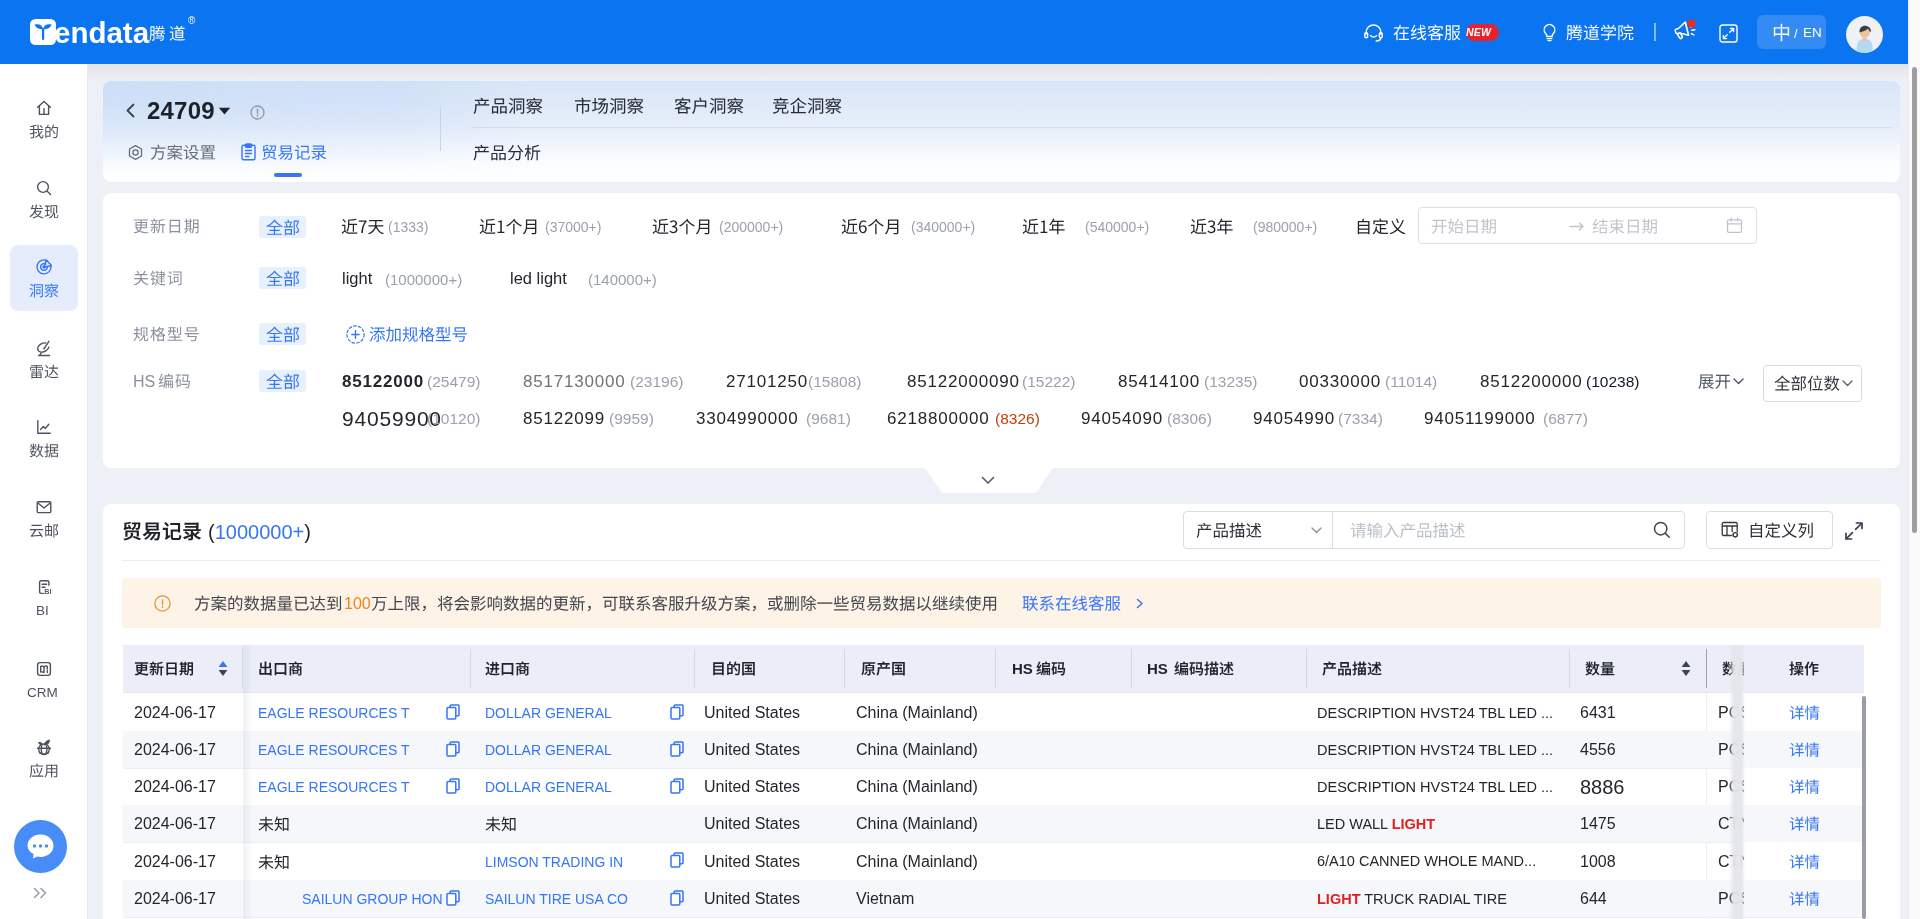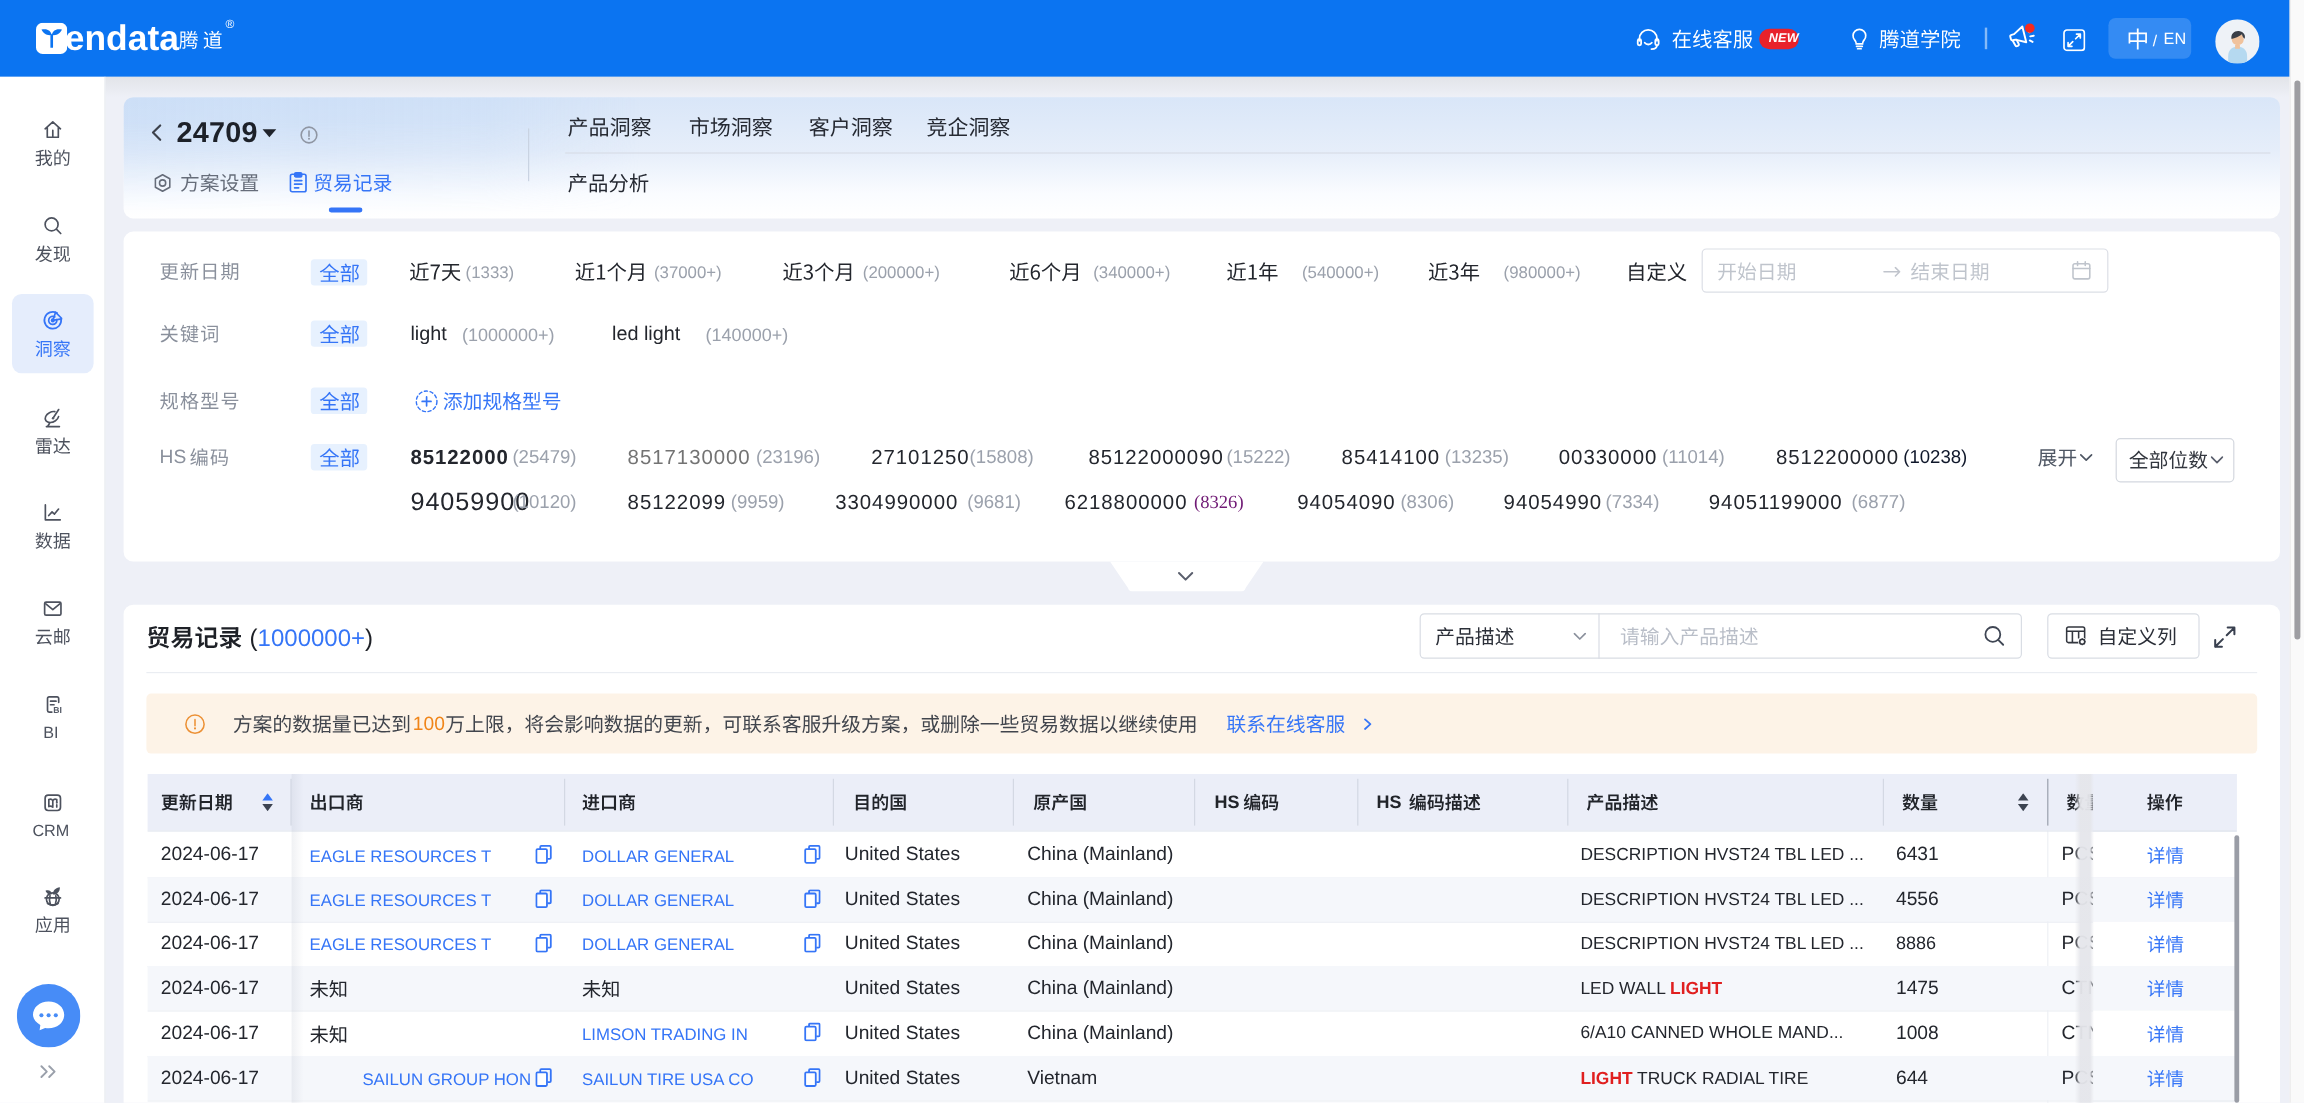--- a/index.html
+++ b/index.html
@@ -29,21 +29,21 @@
 </svg>
 <div class="a" style="left:1393px;top:23.5px;">
     <svg class="z " width="68.0" height="17.0" viewBox="0 -880 4000 1000" fill="#fff" style="display:block">
       <use href="#r5728" x="0"></use>
       <use href="#r7ebf" x="1000"></use>
       <use href="#r5ba2" x="2000"></use>
       <use href="#r670d" x="3000"></use>
     </svg>
   </div>
 <div class="a" style="left:1466px;top:24px;width:33px;height:17px;background:#e8222b;border-radius:8.5px;">
-    <div style="text-align:right;font-size:10.5px;line-height:17px;color:#fff;font-weight:700;font-style:italic;letter-spacing:.2px">NEW</div>
+    <div style="text-align:left;font-size:10.5px;line-height:17px;color:#fff;font-weight:700;font-style:italic;letter-spacing:.2px">NEW</div>
   </div>
 <svg class="a" style="left:1539px;top:22px" width="21" height="21" viewBox="0 0 21 21" fill="none" stroke="#fff" stroke-width="1.4" stroke-linecap="round">
 <path d="M7.9 14.5 c0-1.6-.6-2.4-1.4-3.3 a5.3 5.3 0 1 1 8 0 c-.8.9-1.4 1.7-1.4 3.3 z"></path>
 <path d="M8.1 16.6 h4.8"></path>
     <path d="M9 18.6 h3"></path>
 </svg>
 <div class="a" style="left:1566px;top:23.5px;">
     <svg class="z " width="68.0" height="17.0" viewBox="0 -880 4000 1000" fill="#fff" style="display:block">
       <use href="#r817e" x="0"></use>
       <use href="#r9053" x="1000"></use>
@@ -450,21 +450,21 @@
 <div class="a" style="left:1385px;top:372.2px;font-size:15.5px;line-height:19.5px;color:#9ba1ac;font-weight:400;white-space:nowrap;">(11014)</div>
 <div class="a" style="left:1480px;top:370.5px;font-size:17px;line-height:21px;color:#23262d;font-weight:400;letter-spacing:0.8px;white-space:nowrap;">8512200000</div>
 <div class="a" style="left:1586px;top:372.2px;font-size:15.5px;line-height:19.5px;color:#0f172a;font-weight:400;white-space:nowrap;">(10238)</div>
 <div class="a" style="left:342px;top:407.5px;font-size:21px;line-height:21px;color:#23262d;font-weight:400;letter-spacing:0.8px;white-space:nowrap;">94059900</div>
 <div class="a" style="left:427px;top:409.2px;font-size:15.5px;line-height:19.5px;color:#9ba1ac;font-weight:400;white-space:nowrap;">(10120)</div>
 <div class="a" style="left:523px;top:407.5px;font-size:17px;line-height:21px;color:#23262d;font-weight:400;letter-spacing:0.8px;white-space:nowrap;">85122099</div>
 <div class="a" style="left:609px;top:409.2px;font-size:15.5px;line-height:19.5px;color:#9ba1ac;font-weight:400;white-space:nowrap;">(9959)</div>
 <div class="a" style="left:696px;top:407.5px;font-size:17px;line-height:21px;color:#23262d;font-weight:400;letter-spacing:0.8px;white-space:nowrap;">3304990000</div>
 <div class="a" style="left:806px;top:409.2px;font-size:15.5px;line-height:19.5px;color:#9ba1ac;font-weight:400;white-space:nowrap;">(9681)</div>
 <div class="a" style="left:887px;top:407.5px;font-size:17px;line-height:21px;color:#23262d;font-weight:400;letter-spacing:0.8px;white-space:nowrap;">6218800000</div>
-<div class="a" style="left:995px;top:409.2px;font-size:15.5px;line-height:19.5px;color:#701a75;font-weight:400;white-space:nowrap;font-family:Liberation Serif, serif;">(8326)</div>
+<div class="a" style="left:995px;top:409.2px;font-size:15.5px;line-height:19.5px;color:#c2410c;font-weight:400;white-space:nowrap;">(8326)</div>
 <div class="a" style="left:1081px;top:407.5px;font-size:17px;line-height:21px;color:#23262d;font-weight:400;letter-spacing:0.8px;white-space:nowrap;">94054090</div>
 <div class="a" style="left:1167px;top:409.2px;font-size:15.5px;line-height:19.5px;color:#9ba1ac;font-weight:400;white-space:nowrap;">(8306)</div>
 <div class="a" style="left:1253px;top:407.5px;font-size:17px;line-height:21px;color:#23262d;font-weight:400;letter-spacing:0.8px;white-space:nowrap;">94054990</div>
 <div class="a" style="left:1338px;top:409.2px;font-size:15.5px;line-height:19.5px;color:#9ba1ac;font-weight:400;white-space:nowrap;">(7334)</div>
 <div class="a" style="left:1424px;top:407.5px;font-size:17px;line-height:21px;color:#23262d;font-weight:400;letter-spacing:0.8px;white-space:nowrap;">94051199000</div>
 <div class="a" style="left:1543px;top:409.2px;font-size:15.5px;line-height:19.5px;color:#9ba1ac;font-weight:400;white-space:nowrap;">(6877)</div>
 <div class="a" style="left:1698px;top:372.8px;">
     <svg class="z " width="33.0" height="16.5" viewBox="0 -880 2000 1000" fill="#4e5663" style="display:block">
       <use href="#r5c55" x="0"></use>
       <use href="#r5f00" x="1000"></use>
@@ -762,21 +762,21 @@
     <rect x="1" y="3.6" width="8.8" height="11.4" rx="1" fill="#fff"></rect>
   </svg>
 <div class="a" style="left:485px;top:778.0px;font-size:14px;line-height:18px;color:#3575f7;font-weight:400;white-space:nowrap;">DOLLAR GENERAL</div>
 <svg class="a" style="left:670px;top:778px" width="14" height="16" viewBox="0 0 14 16" fill="none" stroke="#3575f7" stroke-width="1.5" stroke-linejoin="round">
     <path d="M4.2 3.6 V1.8 a.9.9 0 0 1 .9-.9 h7 a.9.9 0 0 1 .9.9 v9 a.9.9 0 0 1-.9.9 H10.2"></path>
     <rect x="1" y="3.6" width="8.8" height="11.4" rx="1" fill="#fff"></rect>
   </svg>
 <div class="a" style="left:704px;top:777.0px;font-size:16px;line-height:20px;color:#23262d;font-weight:400;white-space:nowrap;">United States</div>
 <div class="a" style="left:856px;top:777.0px;font-size:16px;line-height:20px;color:#23262d;font-weight:400;white-space:nowrap;">China (Mainland)</div>
 <div class="a" style="left:1317px;top:777.8px;font-size:14.5px;line-height:18.5px;color:#23262d;font-weight:400;white-space:nowrap;">DESCRIPTION HVST24 TBL LED ...</div>
-<div class="a" style="left:1580px;top:777.0px;font-size:15px;line-height:20px;color:#23262d;font-weight:400;white-space:nowrap;">8886</div>
+<div class="a" style="left:1580px;top:777.0px;font-size:20px;line-height:20px;color:#23262d;font-weight:400;white-space:nowrap;">8886</div>
 <div class="a" style="left:1718px;top:777.0px;font-size:16px;line-height:20px;color:#23262d;font-weight:400;white-space:nowrap;">PCS</div>
 <div class="a" style="left:123px;top:805px;width:1741px;height:37px;background:#f5f7fb;"></div>
 <div class="a" style="left:123px;top:842px;width:1741px;height:1px;background:#ebeef4;"></div>
 <div class="a" style="left:134px;top:814.0px;font-size:16px;line-height:20px;color:#23262d;font-weight:400;white-space:nowrap;">2024-06-17</div>
 <div class="a" style="left:258px;top:816.0px;">
     <svg class="z " width="32.0" height="16.0" viewBox="0 -880 2000 1000" fill="#23262d" style="display:block">
       <use href="#r672a" x="0"></use>
       <use href="#r77e5" x="1000"></use>
     </svg>
   </div>

